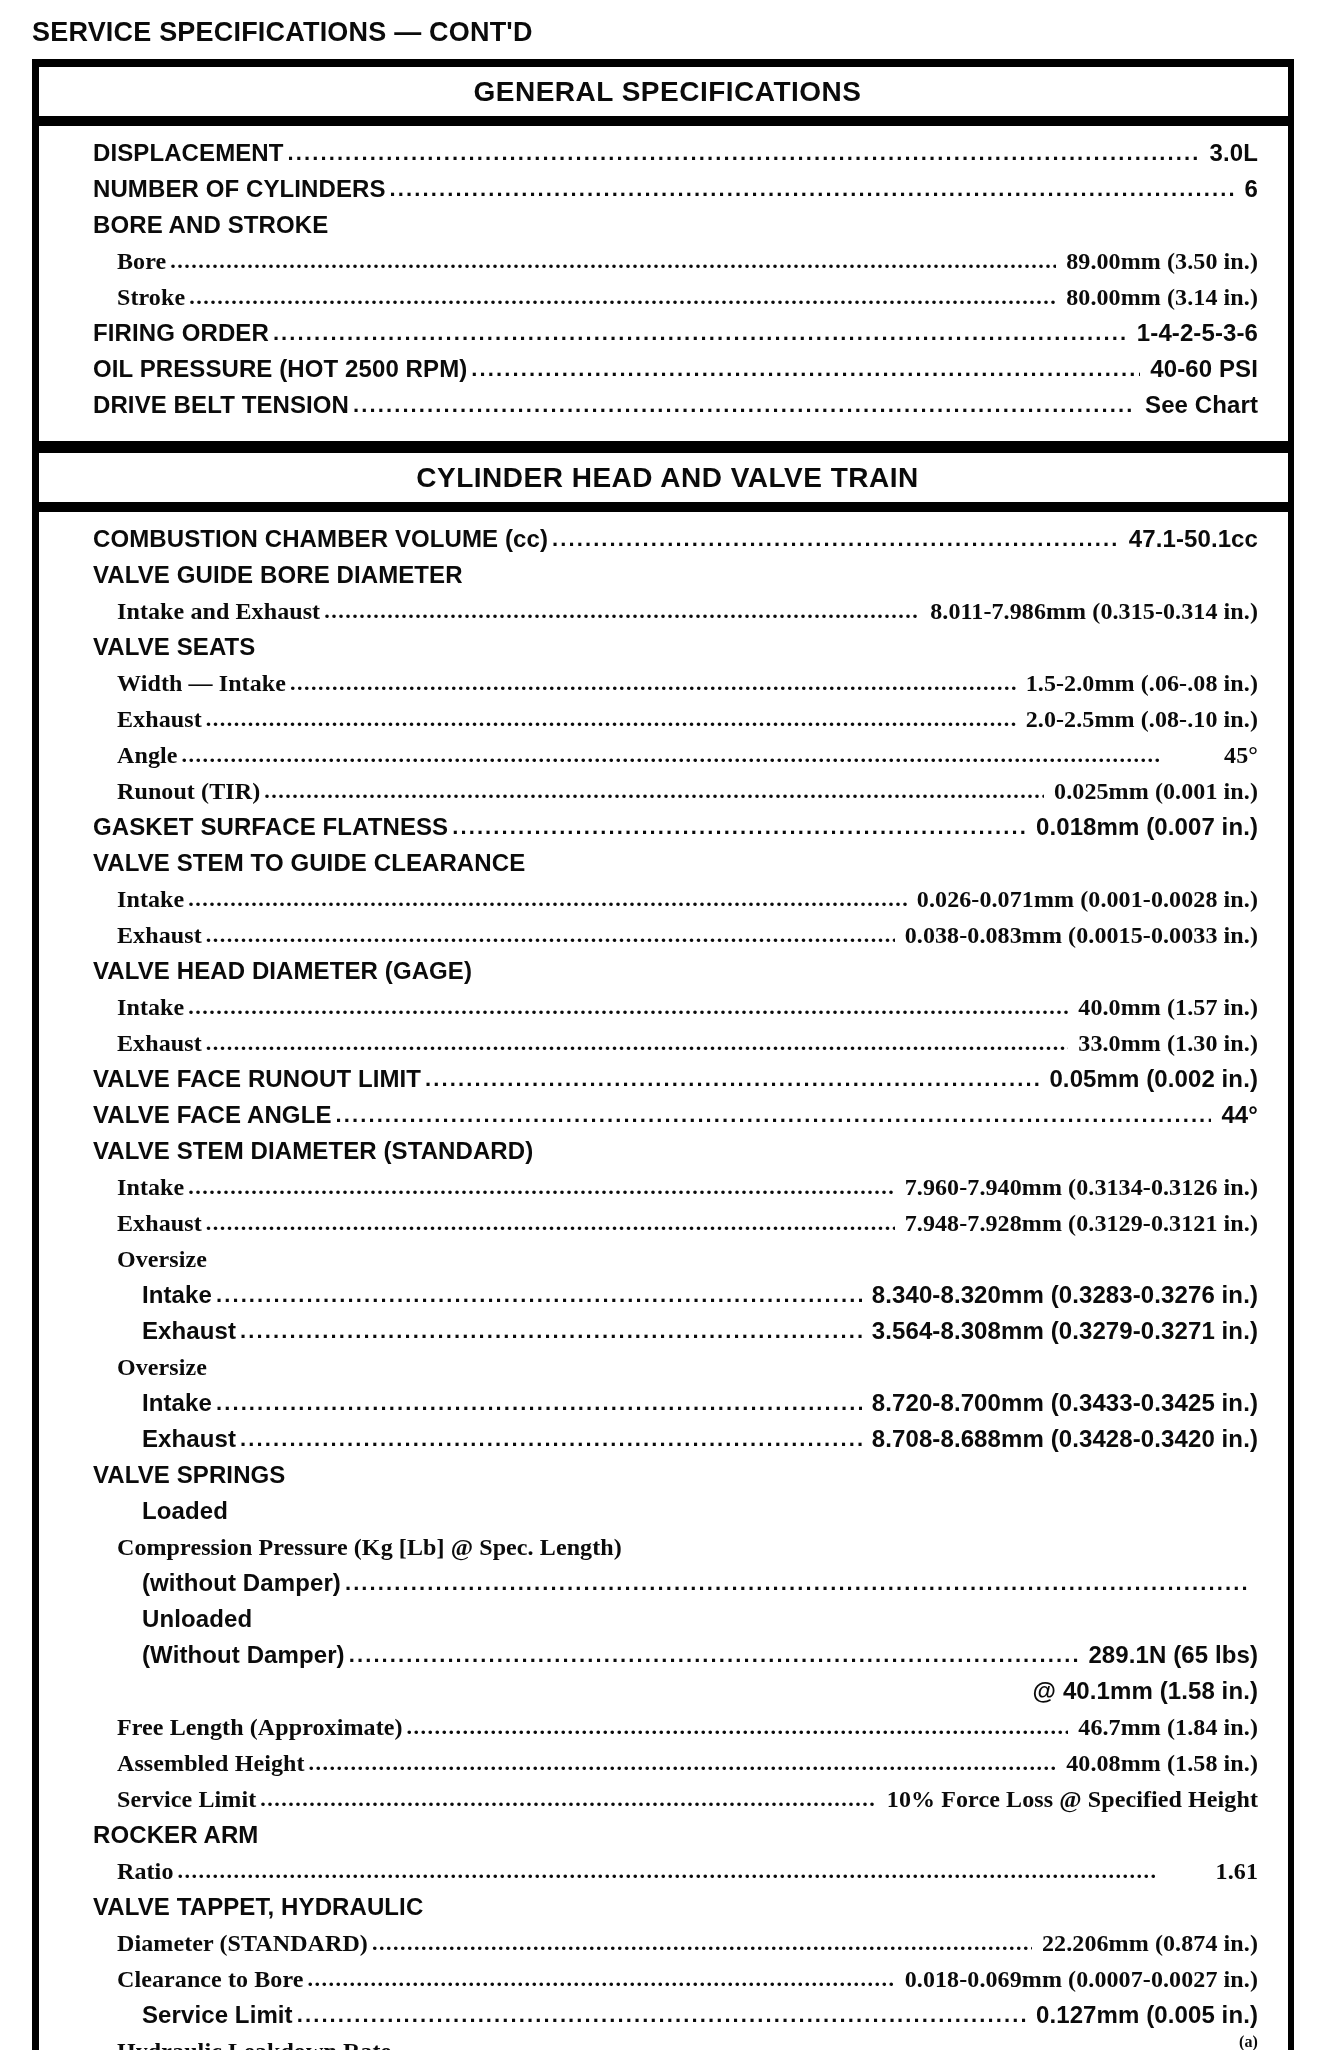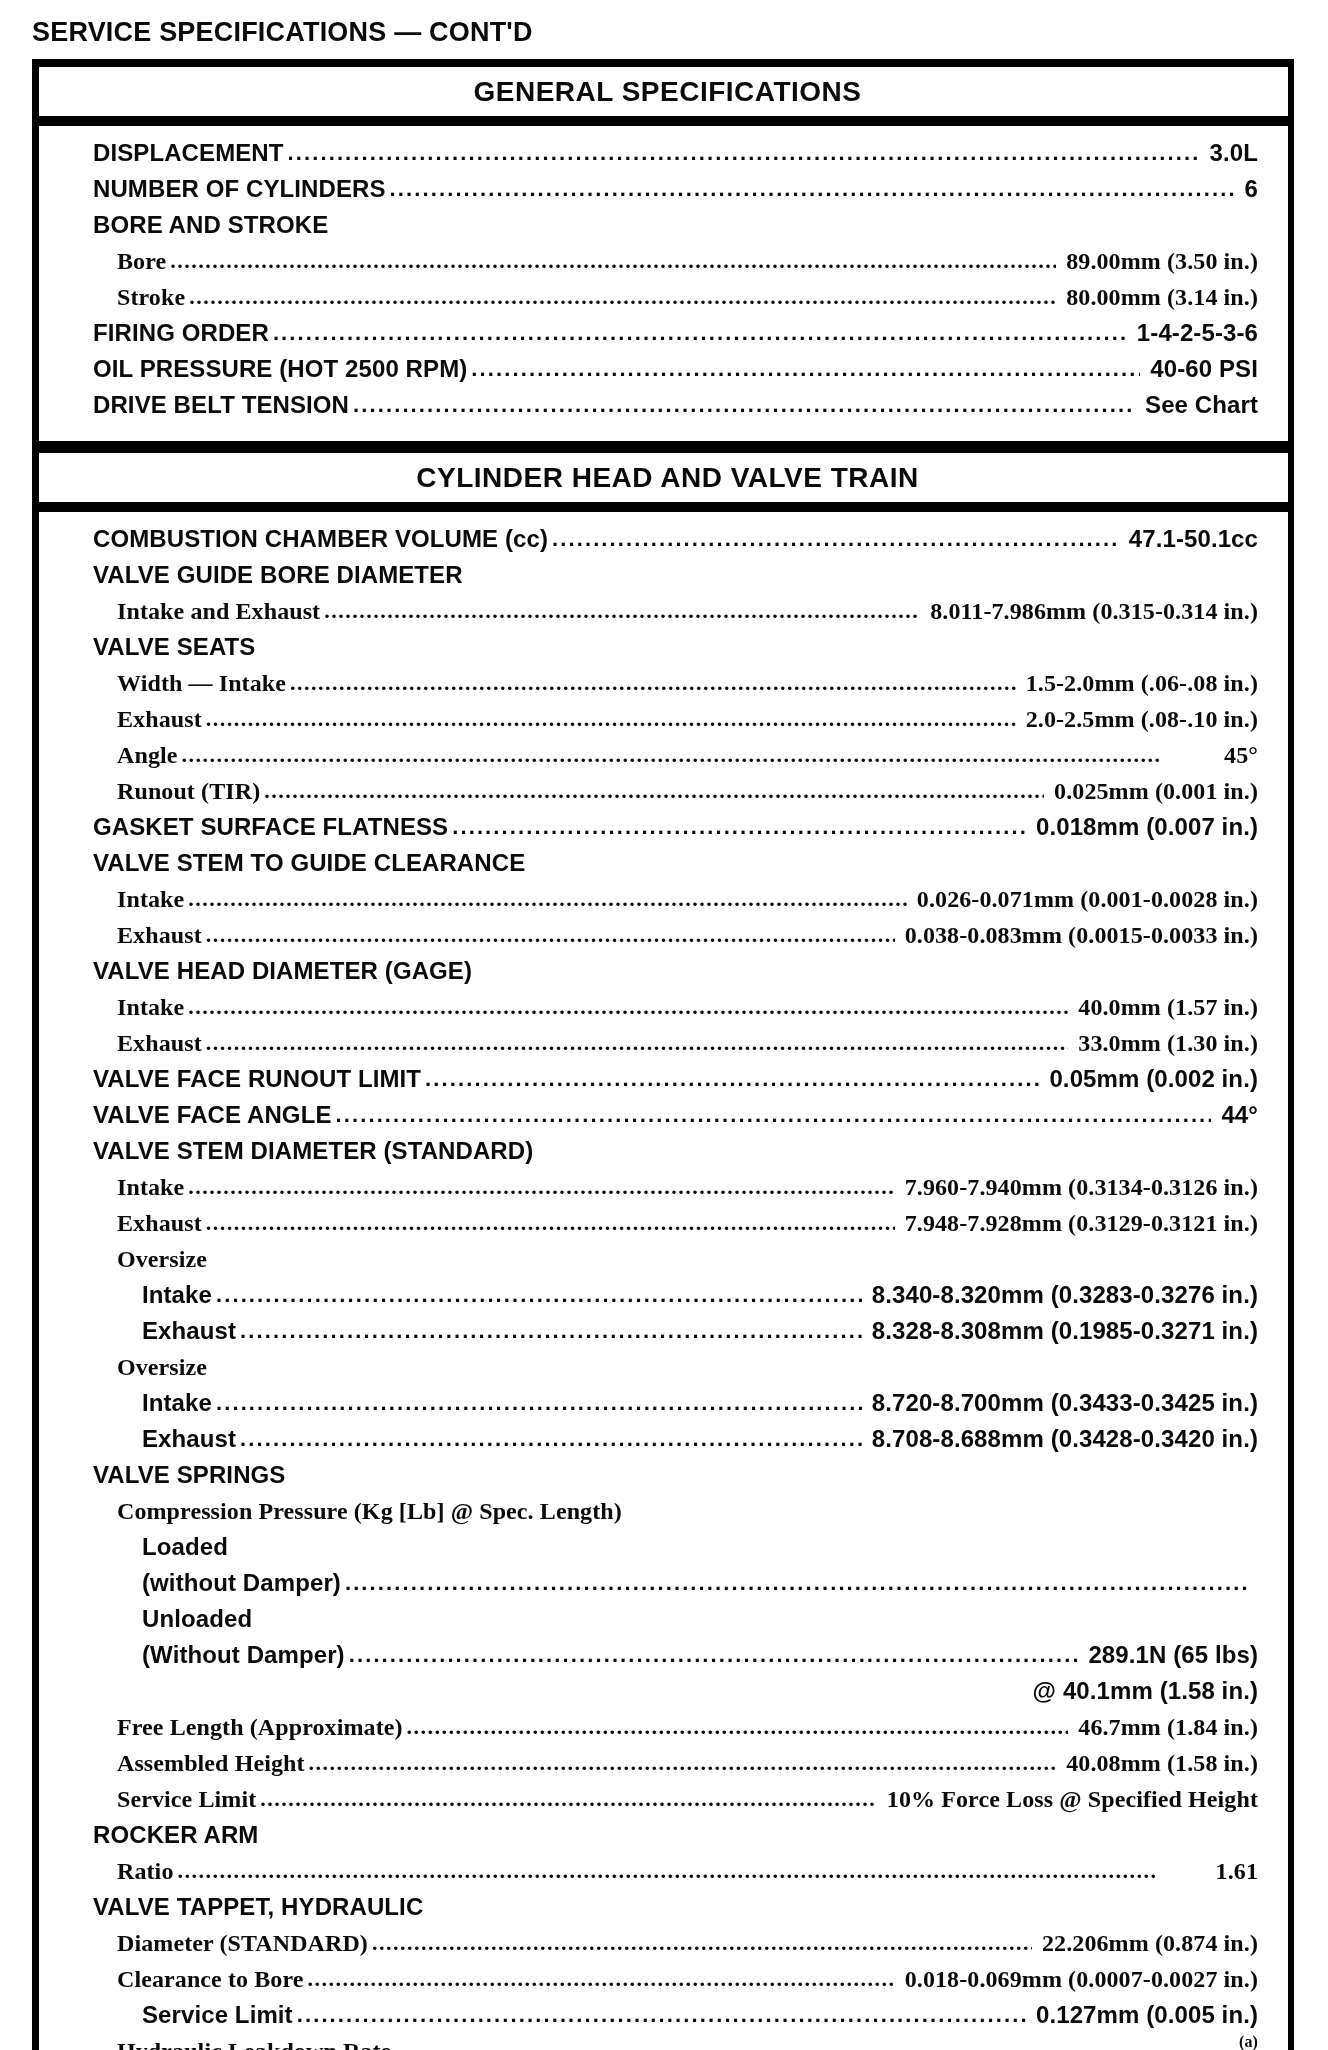--- a/index.html
+++ b/index.html
@@ -227,43 +227,43 @@
         <span class="spec-label">Oversize</span>
       </div>
       <div class="row indent-2">
         <span class="spec-label">Intake</span>
         <span class="dots"></span>
         <span class="spec-value">8.340-8.320mm (0.3283-0.3276 in.)</span>
       </div>
       <div class="row indent-2">
         <span class="spec-label">Exhaust</span>
         <span class="dots"></span>
-        <span class="spec-value">8.328-8.308mm (0.1985-0.3271 in.)</span>
+        <span class="spec-value">3.564-8.308mm (0.3279-0.3271 in.)</span>
       </div>
       <div class="row indent-1">
         <span class="spec-label">Oversize</span>
       </div>
       <div class="row indent-2">
         <span class="spec-label">Intake</span>
         <span class="dots"></span>
         <span class="spec-value">8.720-8.700mm (0.3433-0.3425 in.)</span>
       </div>
       <div class="row indent-2">
         <span class="spec-label">Exhaust</span>
         <span class="dots"></span>
         <span class="spec-value">8.708-8.688mm (0.3428-0.3420 in.)</span>
       </div>
       <div class="row indent-0">
         <span class="spec-label">VALVE SPRINGS</span>
       </div>
+      <div class="row indent-2">
+        <span class="spec-label">Loaded</span>
+      </div>
       <div class="row indent-1">
         <span class="spec-label">Compression Pressure (Kg [Lb] @ Spec. Length)</span>
-      </div>
-      <div class="row indent-2">
-        <span class="spec-label">Loaded</span>
       </div>
       <div class="row indent-2">
         <span class="spec-label">(without Damper)</span>
         <span class="dots"></span>
       </div>
       <div class="row indent-2">
         <span class="spec-label">Unloaded</span>
       </div>
       <div class="row indent-2">
         <span class="spec-label">(Without Damper)</span>

